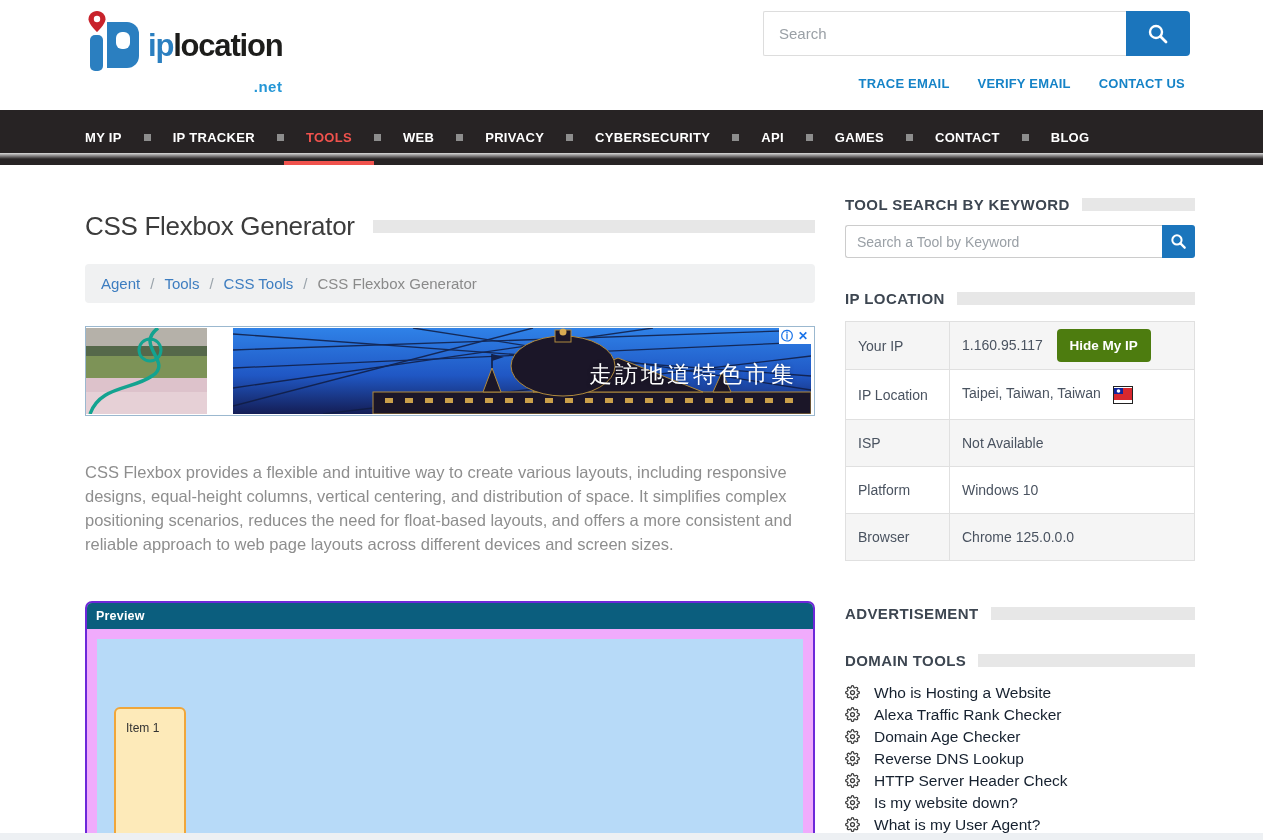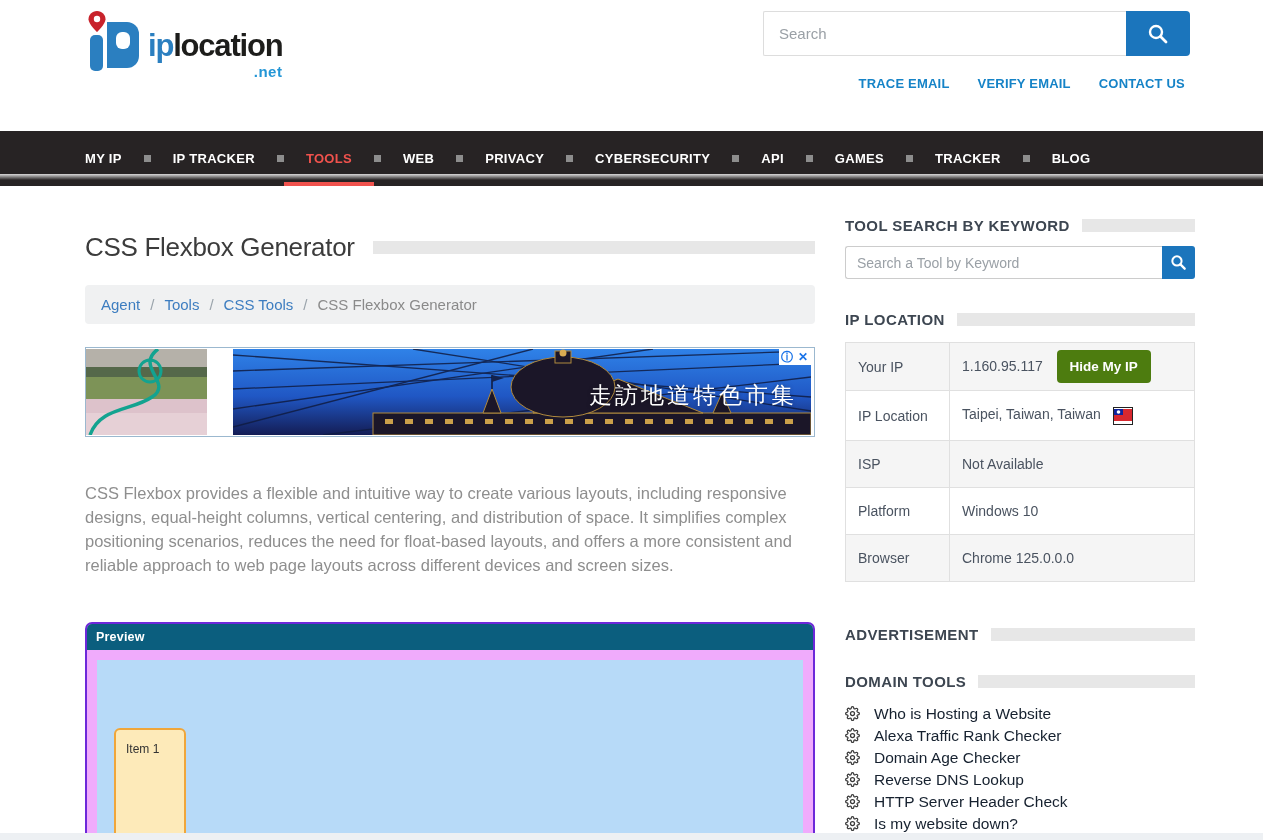--- a/index.html
+++ b/index.html
@@ -7,25 +7,25 @@
   html,body { margin:0; padding:0; }
   body {
     width:1263px; height:840px; overflow:hidden;
     background:#ffffff;
     font-family:"Liberation Sans", sans-serif;
     -webkit-font-smoothing:antialiased;
   }
   a { text-decoration:none; }
 
   
-  header { position:relative; height:131px; background:#fff; }
+  header { position:relative; height:110px; background:#fff; }
   .logo { position:absolute; left:85px; top:10px; display:flex; align-items:flex-start; cursor:pointer; }
   .logo-word { margin-left:5px; margin-top:20px; font-size:31px; font-weight:700; letter-spacing:-1.2px; color:#1d1d1b; line-height:1; }
   .logo-word .lb { color:#2b7fc0; }
-  .logo-net { display:block; text-align:right; font-size:15px; font-weight:700; color:#2496d6; margin-top:3px; letter-spacing:0.5px; }
+  .logo-net { display:block; text-align:right; font-size:15px; font-weight:700; color:#2496d6; margin-top:18px; letter-spacing:0.5px; }
 
   .top-search { position:absolute; left:763px; top:11px; width:427px; height:45px; display:flex; }
   .top-search input { flex:1; border:1px solid #ddd; border-right:none; border-radius:2px 0 0 2px; padding:0 15px; font-size:15px; color:#444; outline:none; font-family:inherit; }
   input::placeholder { color:#9aa0a6; }
   .top-search button { width:64px; border:none; background:#1b75bc; border-radius:0 4px 4px 0; display:flex; align-items:center; justify-content:center; cursor:pointer; }
 
   .header-links { position:absolute; top:76px; right:78px; display:flex; gap:28px; }
   .header-links a { font-size:13px; font-weight:700; color:#1583c7; letter-spacing:0.2px; cursor:pointer; }
 
   
@@ -140,21 +140,21 @@
   <a class="nav-item">WEB</a>
   <span class="nav-sep"></span>
   <a class="nav-item">PRIVACY</a>
   <span class="nav-sep"></span>
   <a class="nav-item">CYBERSECURITY</a>
   <span class="nav-sep"></span>
   <a class="nav-item">API</a>
   <span class="nav-sep"></span>
   <a class="nav-item">GAMES</a>
   <span class="nav-sep"></span>
-  <a class="nav-item">TRACKER</a>
+  <a class="nav-item">CONTACT</a>
   <span class="nav-sep"></span>
   <a class="nav-item">BLOG</a>
 </nav>
 
 <div class="content">
 
   <div class="main-col">
 
     <div class="title-row">
       <h1>CSS Flexbox Generator</h1>

